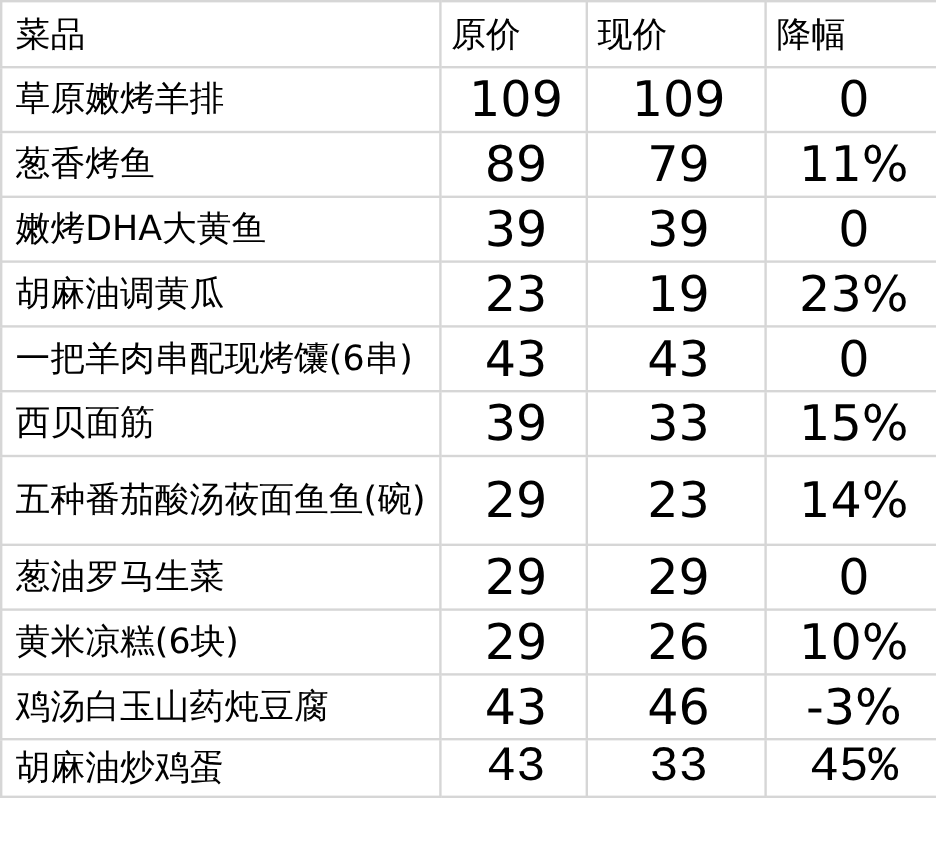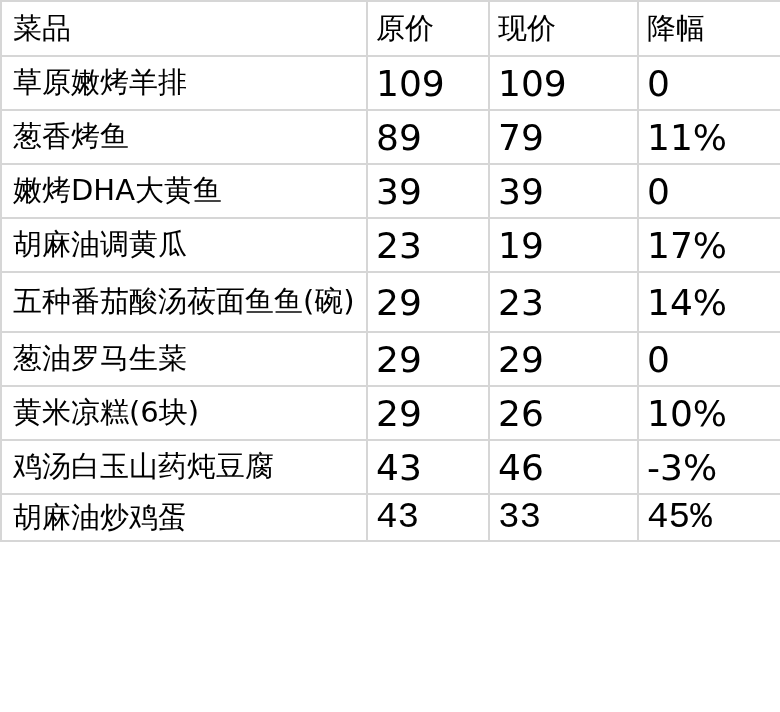--- a/index.html
+++ b/index.html
@@ -27,25 +27,26 @@
     padding: 0 4px 0 11px;
     white-space: nowrap;
     overflow: hidden;
     font-size: 29px;
   }
   .price-table th.num-col,
   .price-table td.num {
     padding-left: 8px;
   }
   .price-table td.num {
-    font-size: 36px;
+    font-size: 41px;
+    text-align: center;
   }
   .price-table thead tr { height: 55px; }
   .price-table tbody tr { height: 54px; }
-  .price-table tbody tr.tall { height: 60px; }
+  .price-table tbody tr.tall { height: 74px; }
   .price-table tbody tr.last { height: 47px; font-family: Liberation Mono, monospace; }
 </style>
 </head>
 <body>
 
 <table class="price-table">
   <colgroup>
     <col style="width:366px">
     <col style="width:122px">
     <col style="width:149px">
@@ -75,21 +76,33 @@
       <tr>
         <td>嫩烤DHA大黄鱼</td>
         <td class="num">39</td>
         <td class="num">39</td>
         <td class="num">0</td>
       </tr>
       <tr>
         <td>胡麻油调黄瓜</td>
         <td class="num">23</td>
         <td class="num">19</td>
-        <td class="num">17%</td>
+        <td class="num">23%</td>
+      </tr>
+      <tr>
+        <td>一把羊肉串配现烤馕(6串)</td>
+        <td class="num">43</td>
+        <td class="num">43</td>
+        <td class="num">0</td>
+      </tr>
+      <tr>
+        <td>西贝面筋</td>
+        <td class="num">39</td>
+        <td class="num">33</td>
+        <td class="num">15%</td>
       </tr>
       <tr class="tall">
         <td>五种番茄酸汤莜面鱼鱼(碗)</td>
         <td class="num">29</td>
         <td class="num">23</td>
         <td class="num">14%</td>
       </tr>
       <tr>
         <td>葱油罗马生菜</td>
         <td class="num">29</td>

